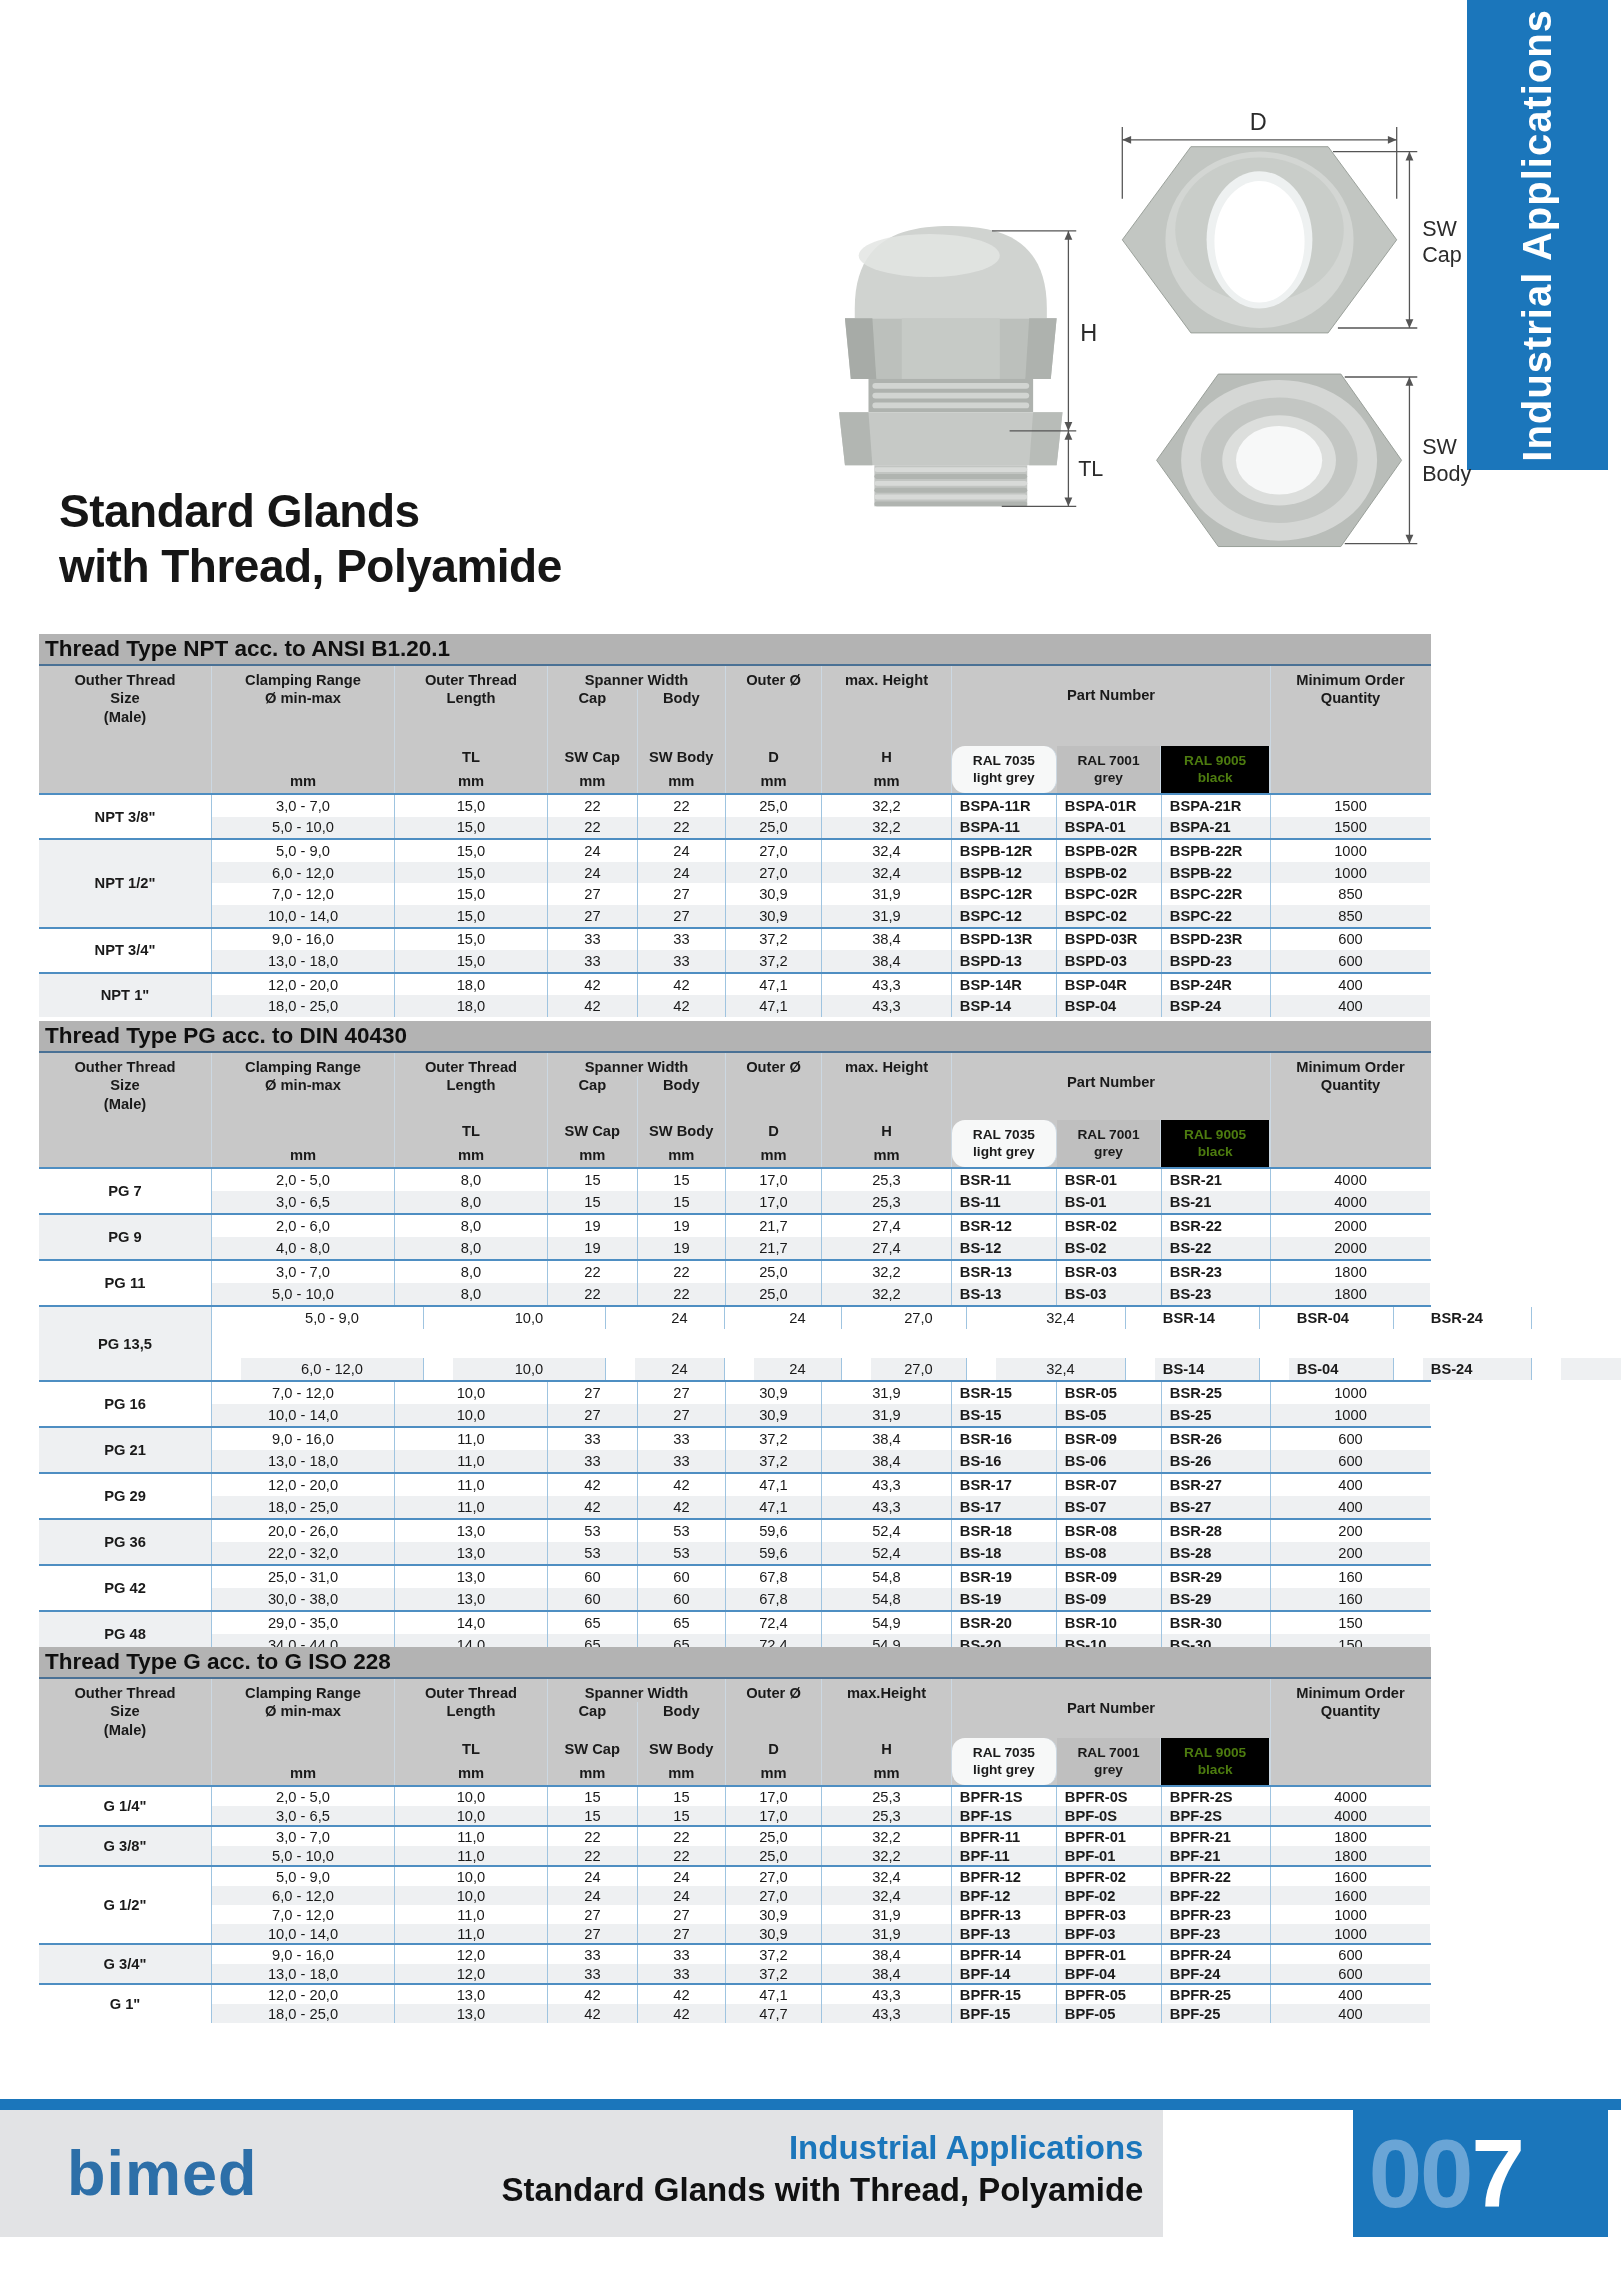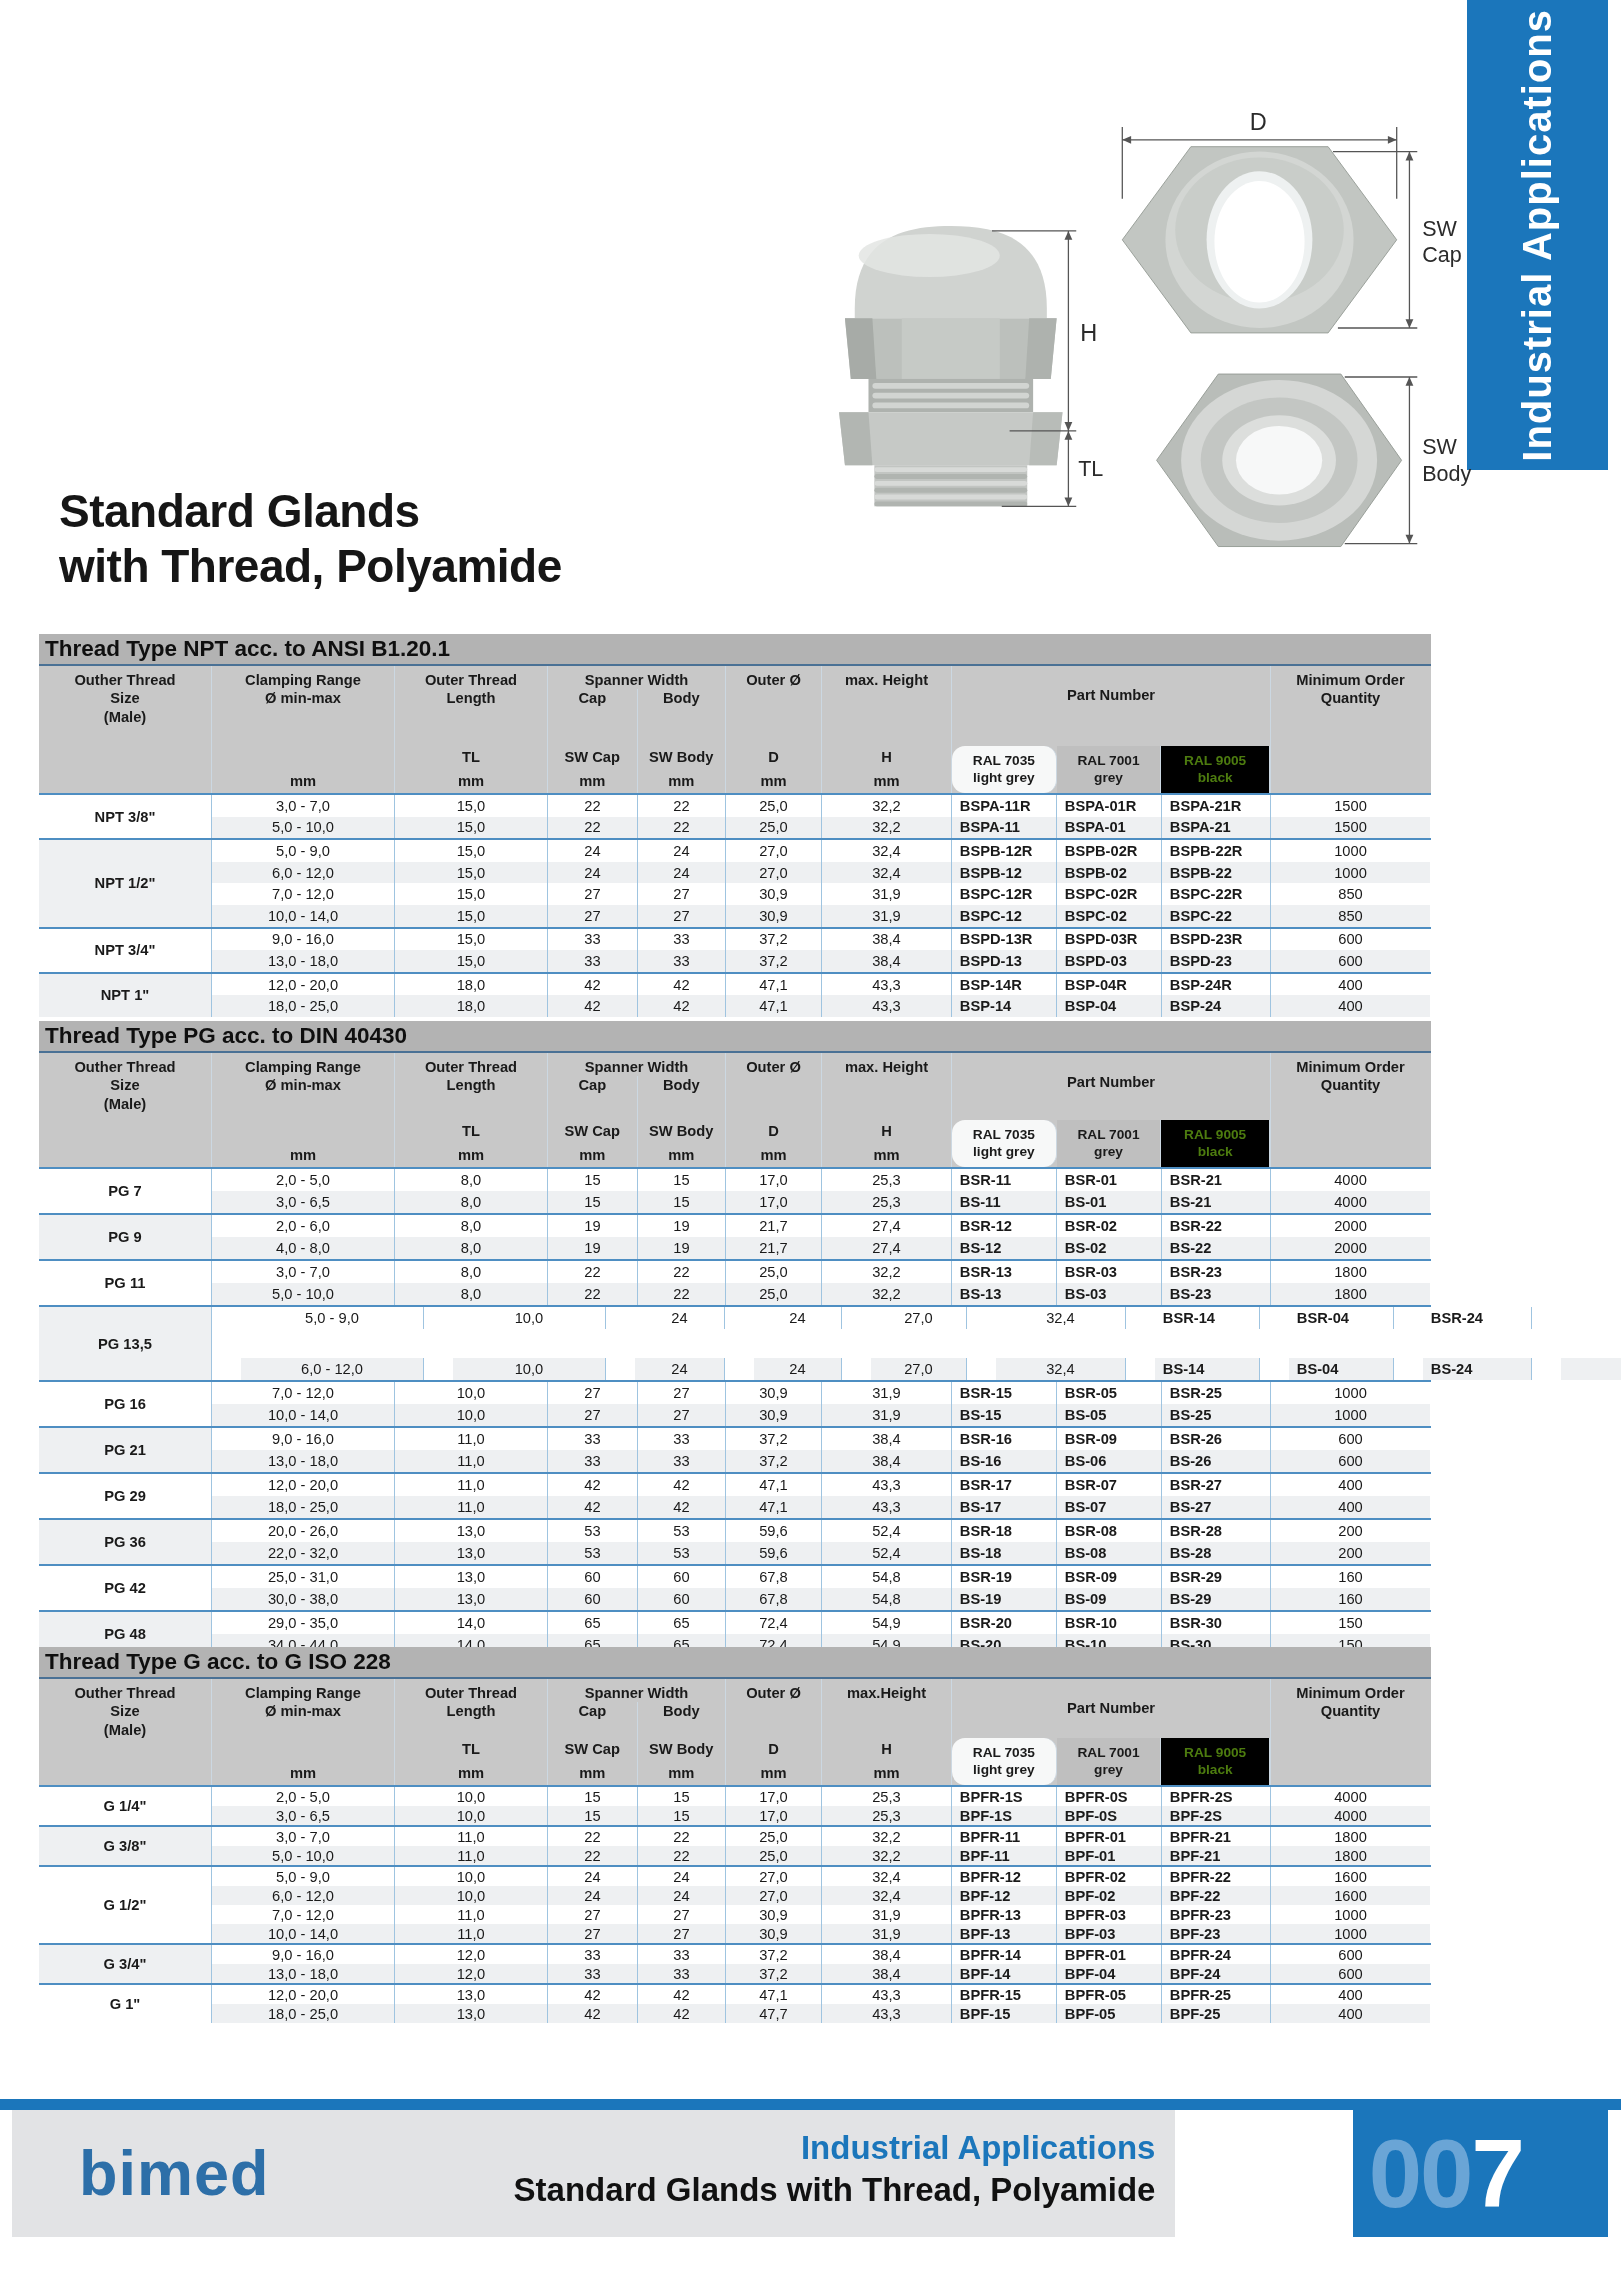--- a/index.html
+++ b/index.html
@@ -58,21 +58,21 @@
     font-size:14.7px;border-right:1px solid #9fc4e0;box-sizing:border-box;background:#ffffff;
     white-space:nowrap;overflow:hidden;
   }
   .alt{background:#eef0f2;}
   .galt{background:#eef0f2;}
   .size{font-weight:bold;}
   .pn{justify-content:flex-start;padding-left:7.8px;font-weight:bold;}
   .cend{border-right:none;}
   
   .fstripe{position:absolute;left:0;top:2099px;width:1621px;height:10.8px;background:#1b76bb;}
-  .fband{position:absolute;left:12px;top:2110px;width:1163px;height:127px;background:#e2e3e5;}
+  .fband{position:absolute;left:0;top:2110px;width:1163px;height:127px;background:#e2e3e5;}
   .logo{
     position:absolute;left:67px;top:27.4px;font-size:63px;font-weight:bold;color:#2d6fa8;letter-spacing:1px;
   }
   .ftext{position:absolute;right:19.6px;top:16.7px;text-align:right;}
   .fcat{font-size:33px;font-weight:bold;color:#1b76bb;line-height:41px;}
   .ftitle{font-size:33px;font-weight:bold;color:#111111;line-height:43px;}
   .fbox{
     position:absolute;left:1353px;top:2110px;width:255px;height:127px;background:#1b76bb;
     display:flex;align-items:center;padding-left:15.7px;box-sizing:border-box;
   }

